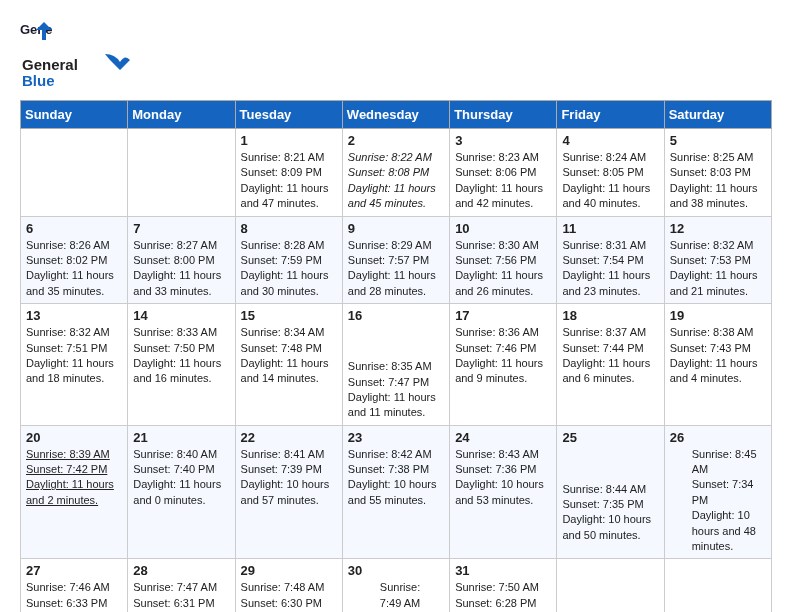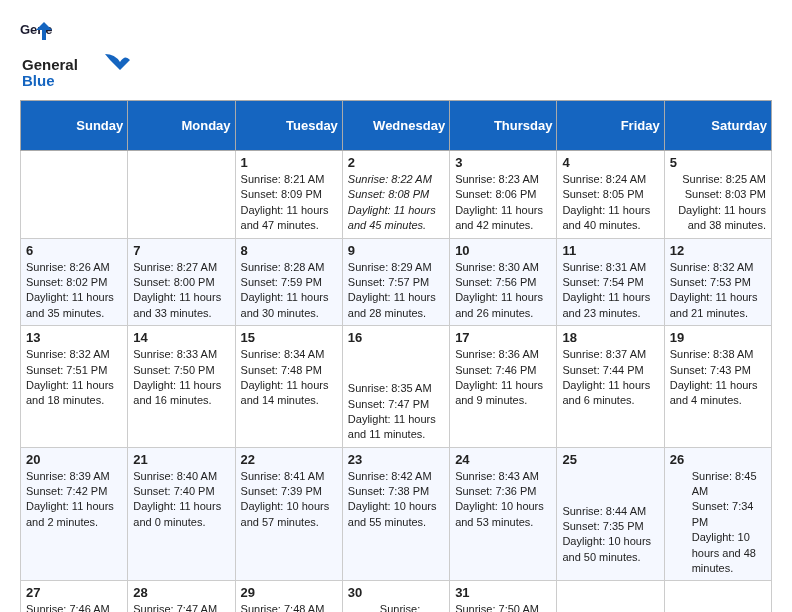--- a/index.html
+++ b/index.html
@@ -41,22 +41,22 @@
     table {
       width: 100%;
       border-collapse: collapse;
       table-layout: fixed;
     }
     thead tr th {
       background-color: #1565c0;
       color: #fff;
       font-size: 13px;
       font-weight: bold;
-      padding: 17px 4px;
-      text-align: right;
+      padding: 6px 4px;
+      text-align: left;
       border: 1px solid #aaa;
       margin-left: 16px;
     }
     tbody tr td {
       border: 1px solid #ccc;
       vertical-align: top;
       padding: 4px 5px;
       font-size: 11px;
       color: #222;
       height: 80px;
@@ -136,21 +136,21 @@
 Daylight: 11 hours and 42 minutes.</div>
         </td>
         <td>
           <div class="day-num">4</div>
           <div class="cell-content" style="white-space: pre-line;">Sunrise: 8:24 AM
 Sunset: 8:05 PM
 Daylight: 11 hours and 40 minutes.</div>
         </td>
         <td>
           <div class="day-num">5</div>
-          <div class="cell-content" style="white-space: pre-line; text-align: right;">Sunrise: 8:25 AM
+          <div class="cell-content" style="white-space: pre-line;">Sunrise: 8:25 AM
 Sunset: 8:03 PM
 Daylight: 11 hours and 38 minutes.</div>
         </td>
       </tr>
       <tr class="even-row">
         <td>
           <div class="day-num">6</div>
           <div class="cell-content" style="white-space: pre-line;">Sunrise: 8:26 AM
 Sunset: 8:02 PM
 Daylight: 11 hours and 35 minutes.</div>
@@ -232,21 +232,21 @@
         <td>
           <div class="day-num">19</div>
           <div class="cell-content" style="white-space: pre-line;">Sunrise: 8:38 AM
 Sunset: 7:43 PM
 Daylight: 11 hours and 4 minutes.</div>
         </td>
       </tr>
       <tr class="even-row">
         <td>
           <div class="day-num">20</div>
-          <div class="cell-content" style="white-space: pre-line;">Sunrise: 8:39 AM
+          <div class="cell-content" style="white-space: pre-line; text-decoration: underline;">Sunrise: 8:39 AM
 Sunset: 7:42 PM
 Daylight: 11 hours and 2 minutes.</div>
         </td>
         <td>
           <div class="day-num">21</div>
           <div class="cell-content" style="white-space: pre-line;">Sunrise: 8:40 AM
 Sunset: 7:40 PM
 Daylight: 11 hours and 0 minutes.</div>
         </td>
         <td>

